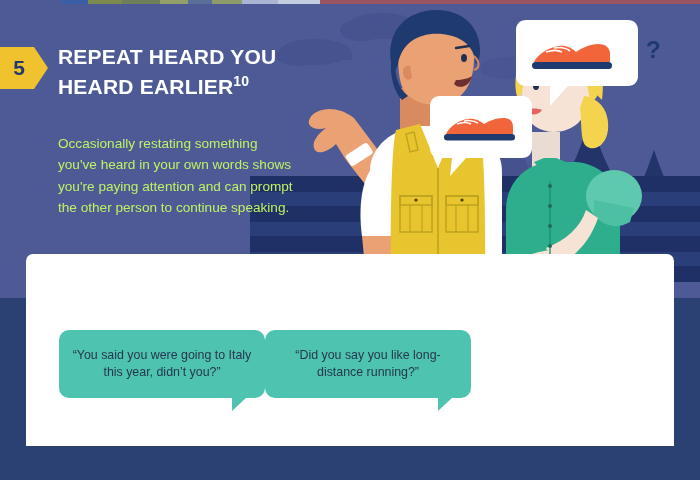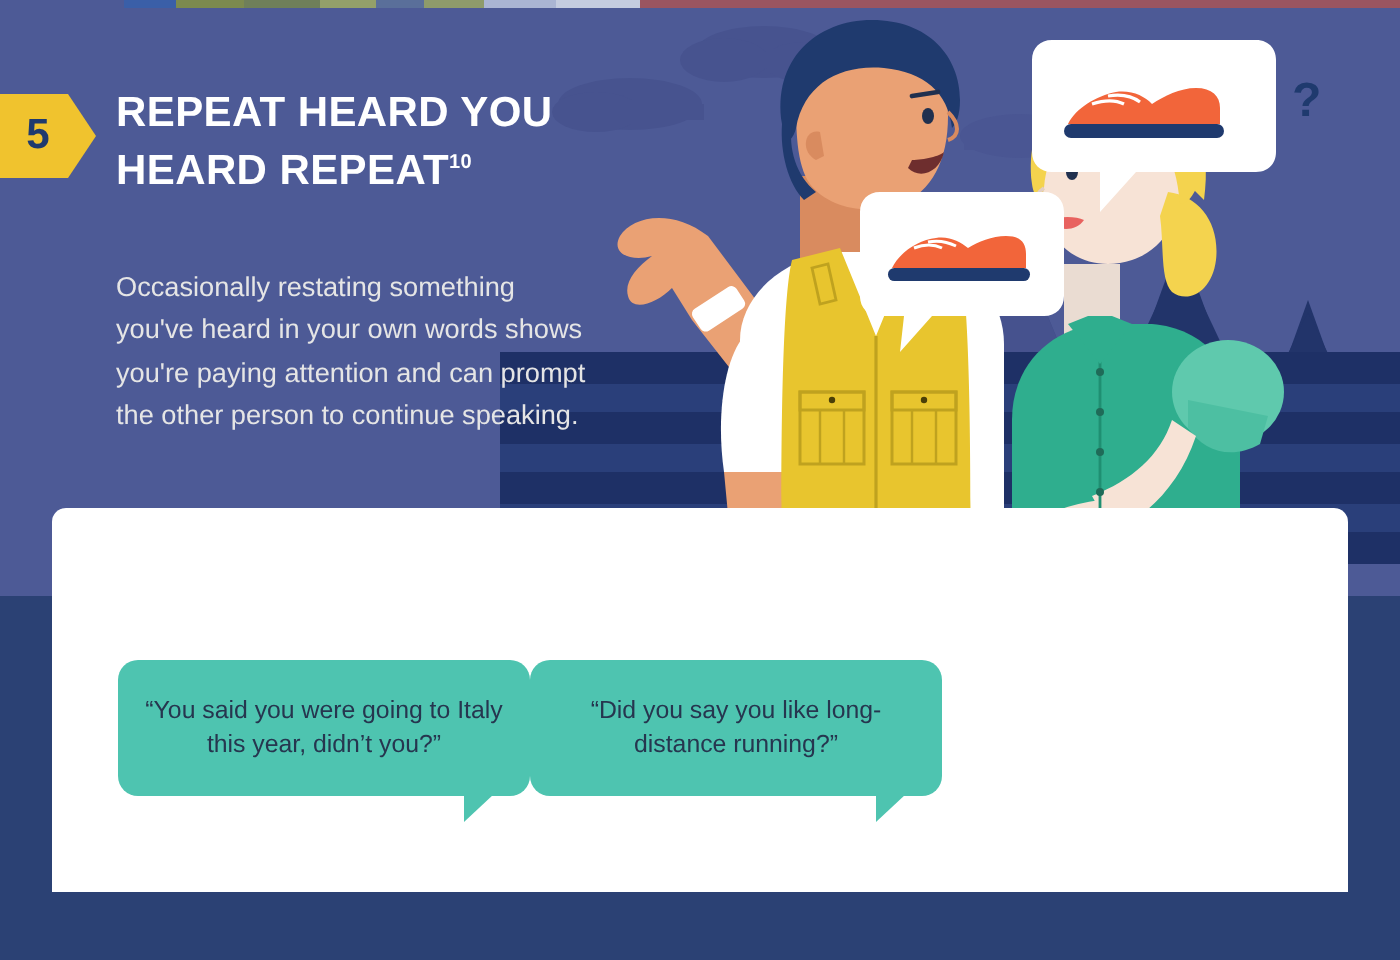--- a/index.html
+++ b/index.html
@@ -31,24 +31,24 @@
     display:flex;align-items:center;justify-content:center;
     color:#1f3a6e;font-weight:bold;font-size:21px;letter-spacing:0;
   }
 
   
   .headline{
     position:absolute;left:58px;top:44px;width:260px;
     color:#ffffff;font-weight:bold;font-size:21px;line-height:25px;
     letter-spacing:.2px;
   }
-  .headline sup{font-size:10px;vertical-align:super;font-weight:bold;}
+  .headline sup{font-size:14px;vertical-align:super;font-weight:bold;}
   .body-copy{
     position:absolute;left:58px;top:119px;width:238px;
-    color:#e5e5e5;font-size:13.6px;line-height:21.5px;
+    color:#bef264;font-size:13.6px;line-height:21.5px;
   }
 
   
   .ribbon{position:absolute;left:265px;top:274px;width:170px;height:34px;}
   .ribbon .label{
     position:absolute;left:0;top:0;width:170px;height:34px;
     display:flex;align-items:center;justify-content:center;
     color:#f0c32e;font-weight:bold;font-size:14.5px;letter-spacing:.6px;
   }
 
@@ -269,21 +269,21 @@
 
   <div class="pennant">
     <svg width="48" height="42" viewBox="0 0 48 42">
       <polygon points="0,0 34,0 48,21 34,42 0,42" fill="#f0c32e"></polygon>
     </svg>
     <span class="num">5</span>
   </div>
 
   <div class="headline">
     <span>REPEAT HEARD YOU</span><br>
-    <span>HEARD REPEAT</span><sup>10</sup>
+    <span>HEARD EARLIER</span><sup>10</sup>
   </div>
 
   <p class="body-copy">Occasionally restating something you've heard in your own words shows you're paying attention and can prompt the other person to continue speaking.</p>
 
 
   <div class="bubbles">
     <div class="bubble b1">
       <span class="qt">“You said you were going to Italy this year, didn’t you?”</span>
       <span class="tail"></span>
     </div>

